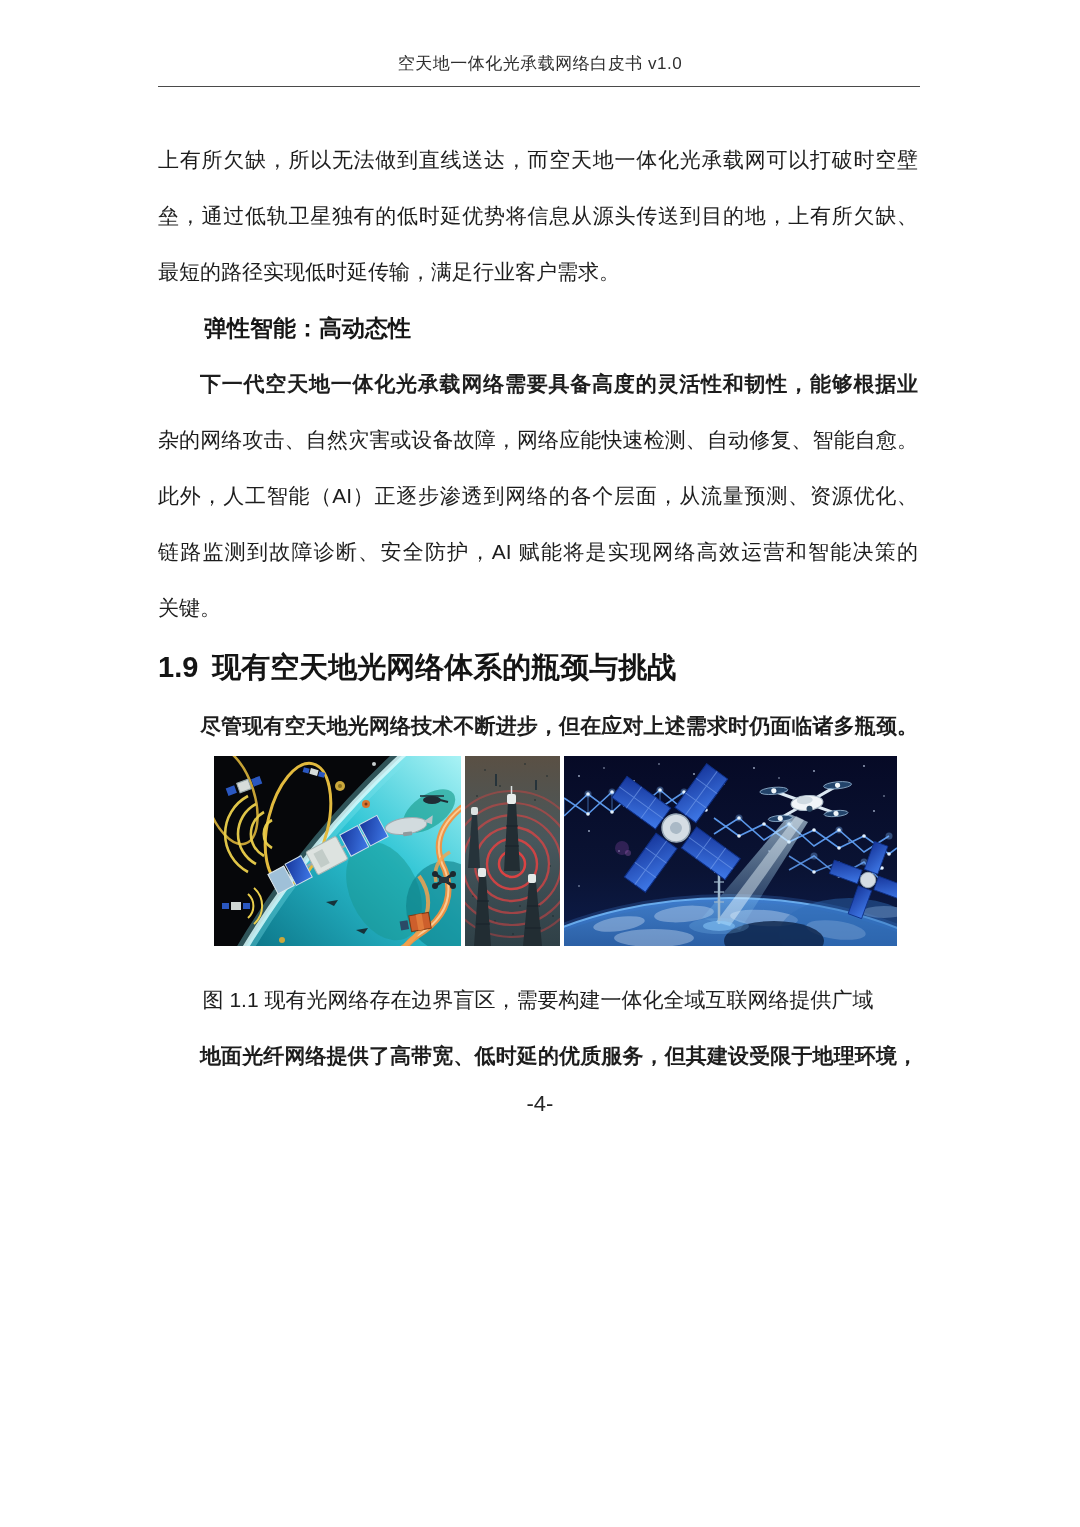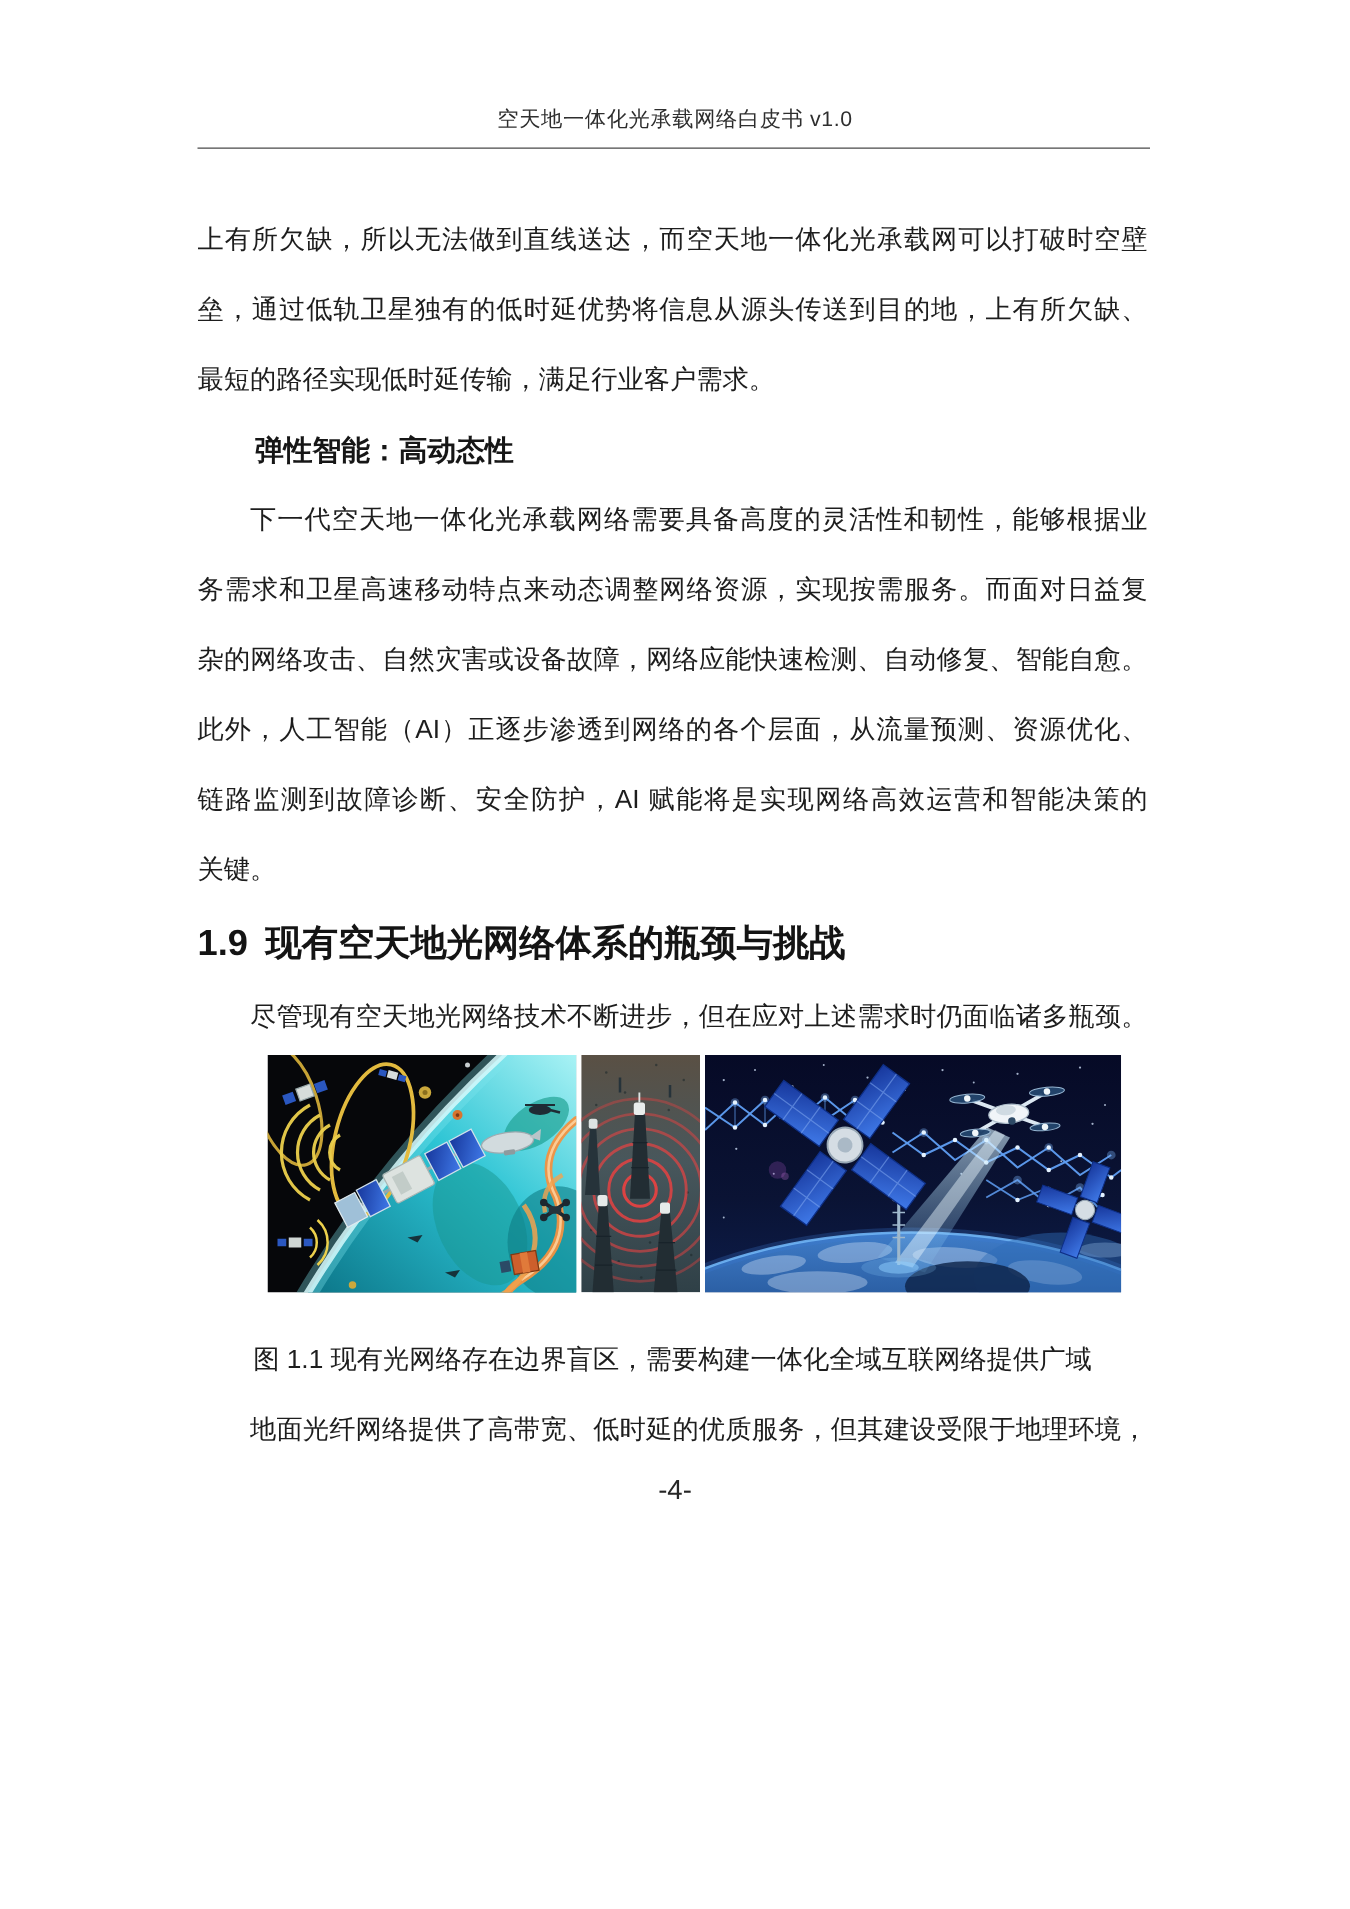--- a/index.html
+++ b/index.html
@@ -1,28 +1,28 @@
 <!DOCTYPE html>
 <html><head>
 <meta charset="utf-8">
 <style>
   html,body { margin:0; padding:0; background:#ffffff; }
   body { font-family:"Liberation Sans","DejaVu Sans",sans-serif; color:#1d1d1d; }
   .page { position:relative; width:1080px; height:1527px; background:#ffffff; overflow:hidden; }
 
-  .header-title { padding-top:84px; text-align:center; font-size:17px; color:#2e2e2e; letter-spacing:0.5px; }
+  .header-title { padding-top:52px; text-align:center; font-size:17px; color:#2e2e2e; letter-spacing:0.5px; }
   .header-rule { margin:11px 160px 0 158px; border-bottom:1.6px solid #4a4a4a; height:0; }
 
   .content { margin:0 162px 0 158px; font-size:21px; line-height:56px; }
   .para { margin:0; }
   .p1 { margin-top:45px; }
 
   .jline { text-align:justify; text-align-last:justify; }
   .left-last { text-align-last:left; }
-  .indent { text-indent:2em; }
+  .indent { text-indent:2em;font-weight:bold; }
 
   .subhead { font-weight:700; font-size:23px; line-height:56px; color:#161616; }
   .sec-head { font-weight:700; font-size:29px; line-height:62px; color:#141414; }
   .sec-num { margin-right:14px; }
 
   .figure-wrap { margin:2px 0 0 56px; width:683px; height:190px; }
   .figure-wrap svg { display:block; }
 
   .caption { margin-top:26px; }
   .cap-line { text-align:center; line-height:56px; }
@@ -42,21 +42,20 @@
     <div class="para p1">
       <div class="jline">上有所欠缺，所以无法做到直线送达，而空天地一体化光承载网可以打破时空壁</div>
       <div class="jline">垒，通过低轨卫星独有的低时延优势将信息从源头传送到目的地，上有所欠缺、</div>
       <div class="jline left-last">最短的路径实现低时延传输，满足行业客户需求。</div>
     </div>
 
     <div class="subhead indent">弹性智能：高动态性</div>
 
     <div class="para">
       <div class="jline indent">下一代空天地一体化光承载网络需要具备高度的灵活性和韧性，能够根据业</div>
-      <div class="jline">务需求和卫星高速移动特点来动态调整网络资源，实现按需服务。而面对日益复</div>
       <div class="jline">杂的网络攻击、自然灾害或设备故障，网络应能快速检测、自动修复、智能自愈。</div>
       <div class="jline">此外，人工智能（AI）正逐步渗透到网络的各个层面，从流量预测、资源优化、</div>
       <div class="jline">链路监测到故障诊断、安全防护，AI 赋能将是实现网络高效运营和智能决策的</div>
       <div class="jline left-last">关键。</div>
     </div>
 
     <div class="sec-head"><span class="sec-num">1.9</span><span>现有空天地光网络体系的瓶颈与挑战</span></div>
 
     <div class="jline indent">尽管现有空天地光网络技术不断进步，但在应对上述需求时仍面临诸多瓶颈。</div>
 

